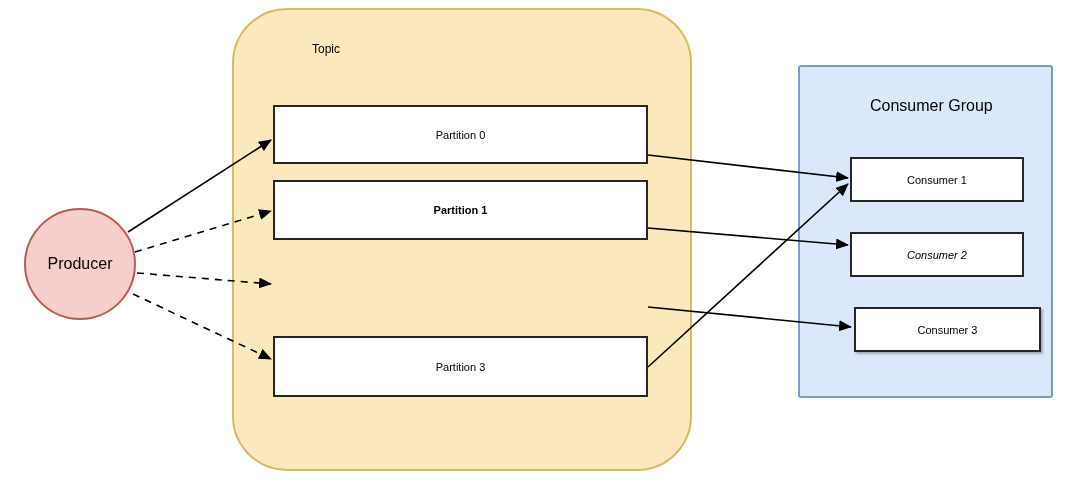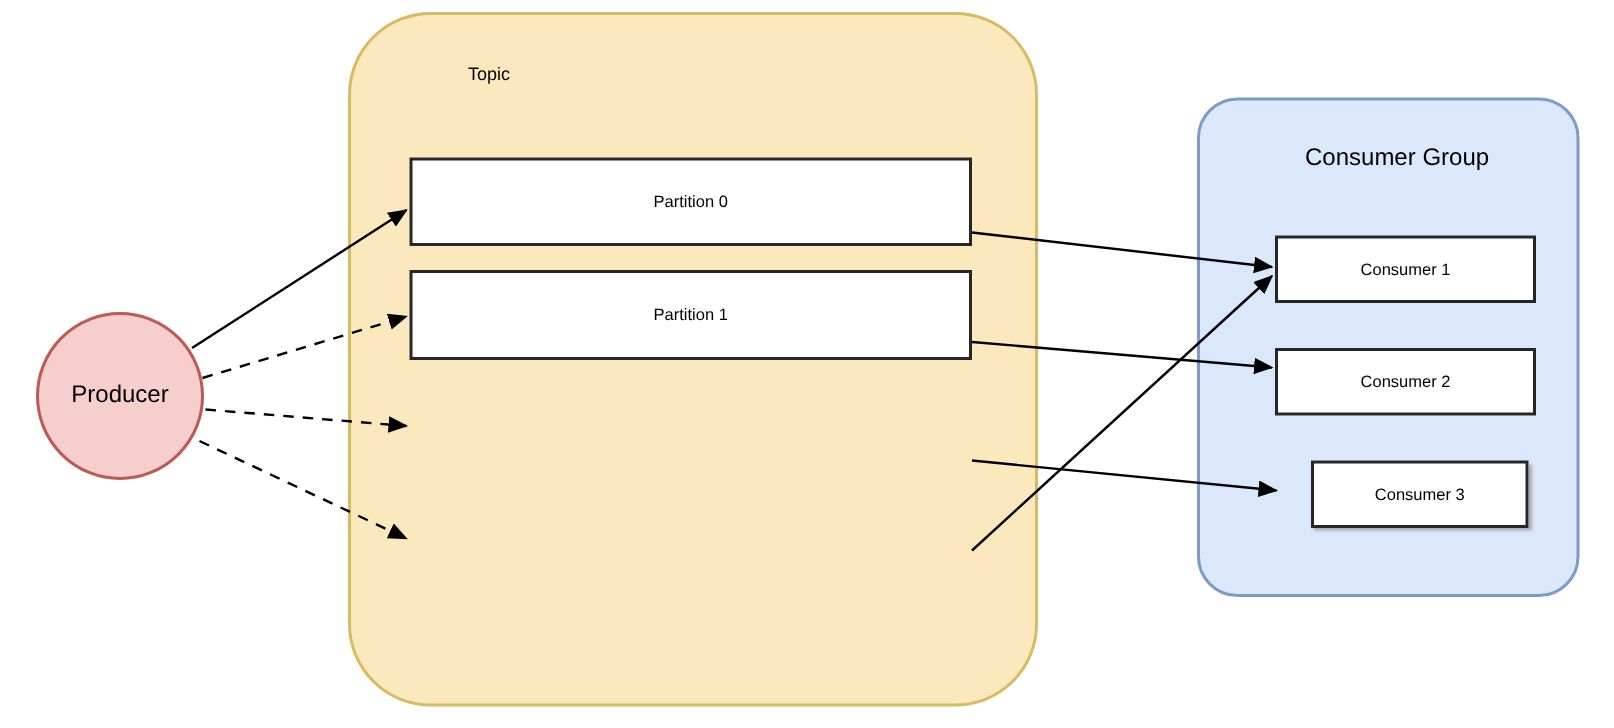--- a/index.html
+++ b/index.html
@@ -32,21 +32,21 @@
     left: 78px; top: 32px;
     font-size: 12px;
     white-space: nowrap;
   }
   .group-container {
     position: absolute;
     left: 798px; top: 65px;
     width: 255px; height: 333px;
     background: var(--group-fill, #dbe8fc);
     border: 2px solid var(--group-stroke, #7b9bc9);
-    border-radius: 27px;
+    border-radius: 3px;
     box-sizing: border-box;
   }
   .group-label {
     position: absolute;
     left: 70px; top: 30px;
     font-size: 16px;
     white-space: nowrap;
   }
 
   
@@ -69,27 +69,27 @@
     position: absolute;
     background: #ffffff;
     border: 2px solid var(--node-stroke, #262626);
     box-sizing: border-box;
     display: flex;
     align-items: center;
     justify-content: center;
     font-size: 11px;
   }
   .partition-0 { left: 273px; top: 105px; width: 375px; height: 59px; }
-  .partition-1 { left: 273px; top: 180px; width: 375px; height: 60px; }
+  .partition-1 { left: 273px; top: 180px; width: 375px; height: 60px; font-weight: bold; }
   .partition-2 { left: 273px; top: 255px; width: 375px; height: 59px; }
   .partition-3 { left: 273px; top: 336px; width: 375px; height: 61px; }
 
   .consumer-1 { left: 850px; top: 157px; width: 174px; height: 45px; }
-  .consumer-2 { left: 850px; top: 232px; width: 174px; height: 45px; }
-  .consumer-3 { left: 874px; top: 307px; width: 145px; height: 45px;
+  .consumer-2 { left: 850px; top: 232px; width: 174px; height: 45px; font-style: italic; }
+  .consumer-3 { left: 854px; top: 307px; width: 187px; height: 45px;
                 box-shadow: 2px 2px 2px rgba(120,120,120,0.55); align-items: center; }
 
   
   svg.edges {
     position: absolute;
     left: 0; top: 0;
     width: 1076px; height: 485px;
     pointer-events: none;
     z-index: 5;
   }
@@ -118,20 +118,23 @@
   <div class="producer-node">
     <span>Producer</span>
   </div>
 
   <div class="rect-node partition-0">
     <span>Partition 0</span>
   </div>
   <div class="rect-node partition-1">
     <span>Partition 1</span>
   </div>
+  <div class="rect-node partition-3">
+    <span>Partition 3</span>
+  </div>
 
   <div class="rect-node consumer-1">
     <span>Consumer 1</span>
   </div>
   <div class="rect-node consumer-2">
     <span>Consumer 2</span>
   </div>
   <div class="rect-node consumer-3">
     <span>Consumer 3</span>
   </div>

